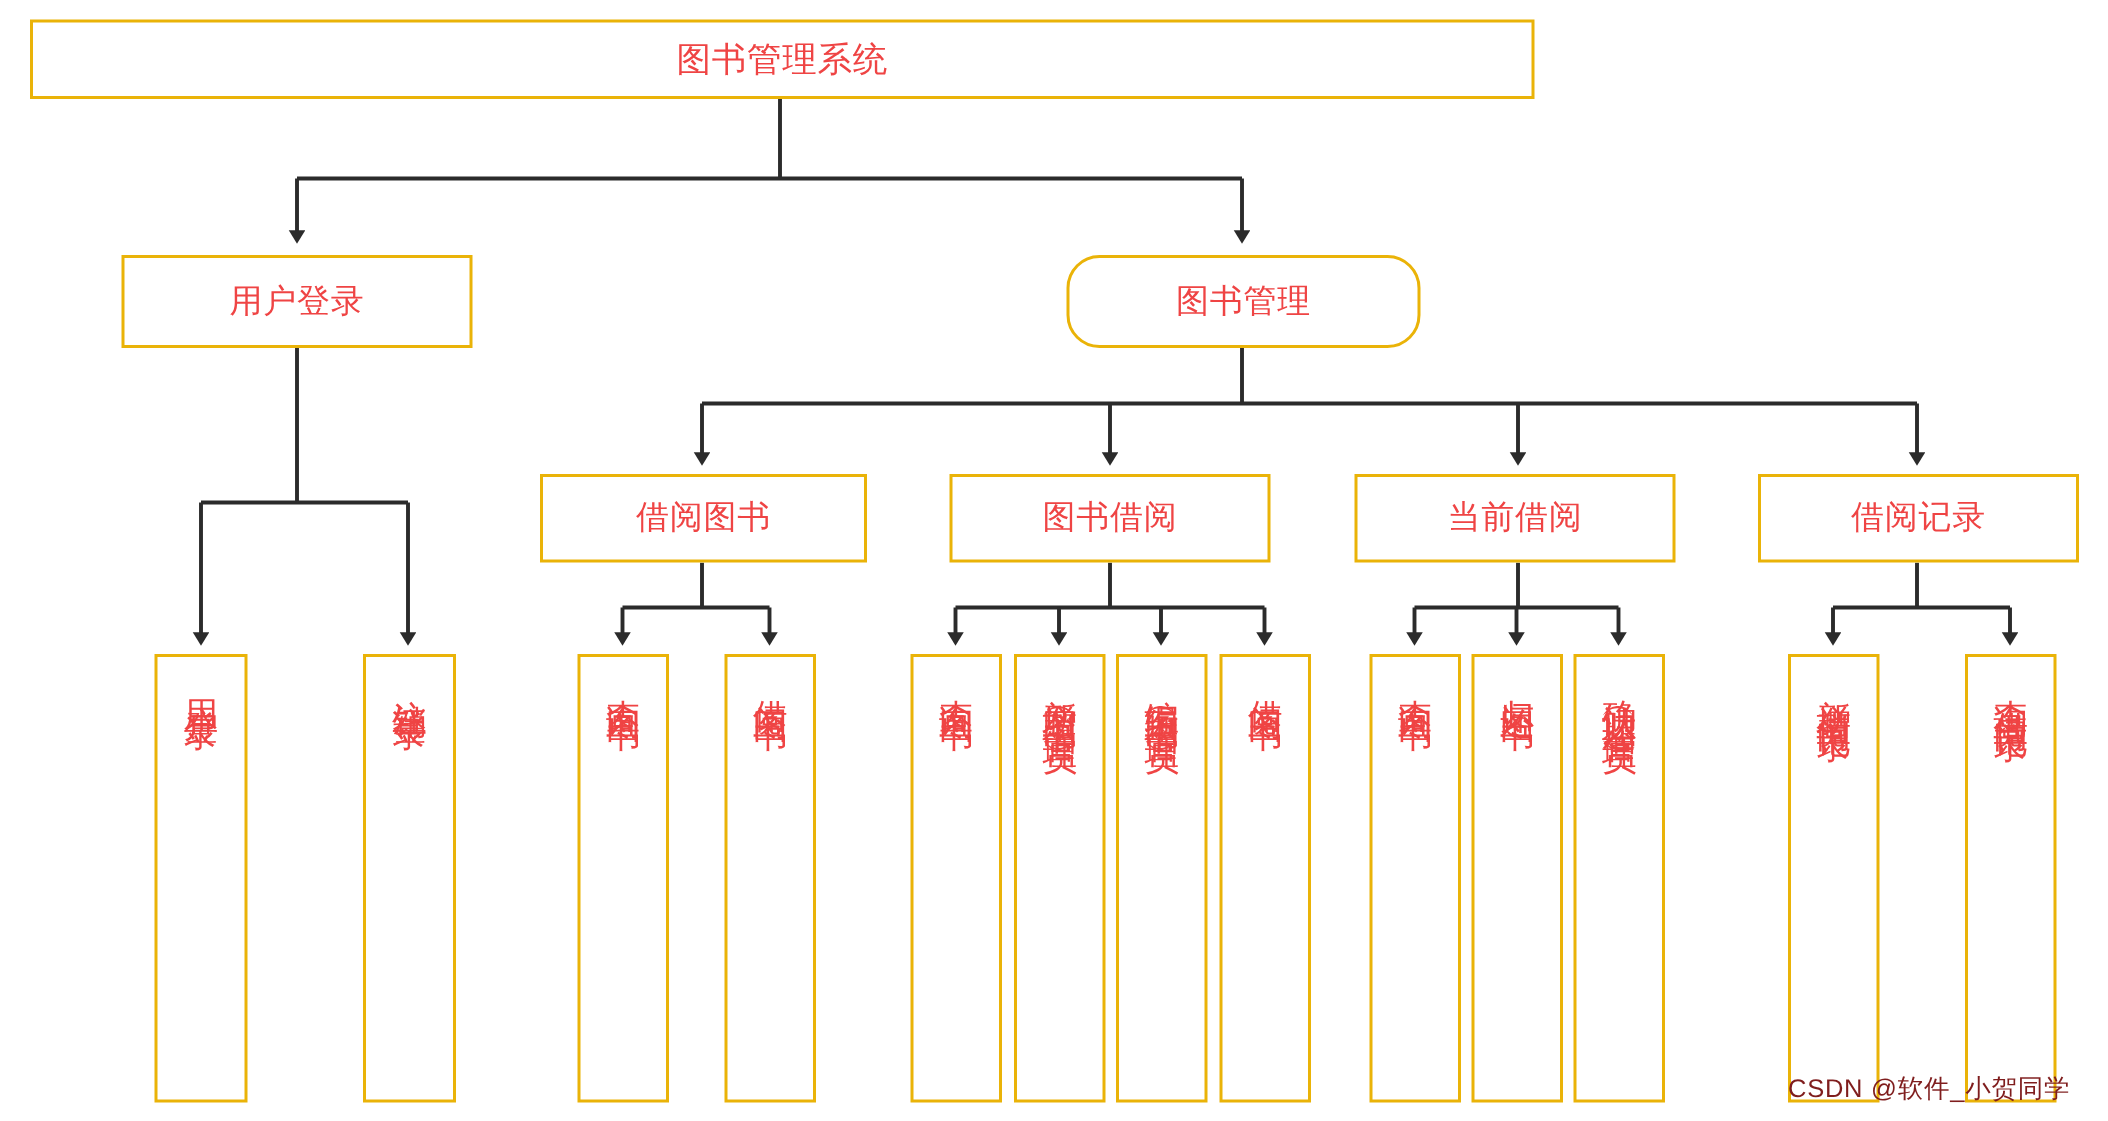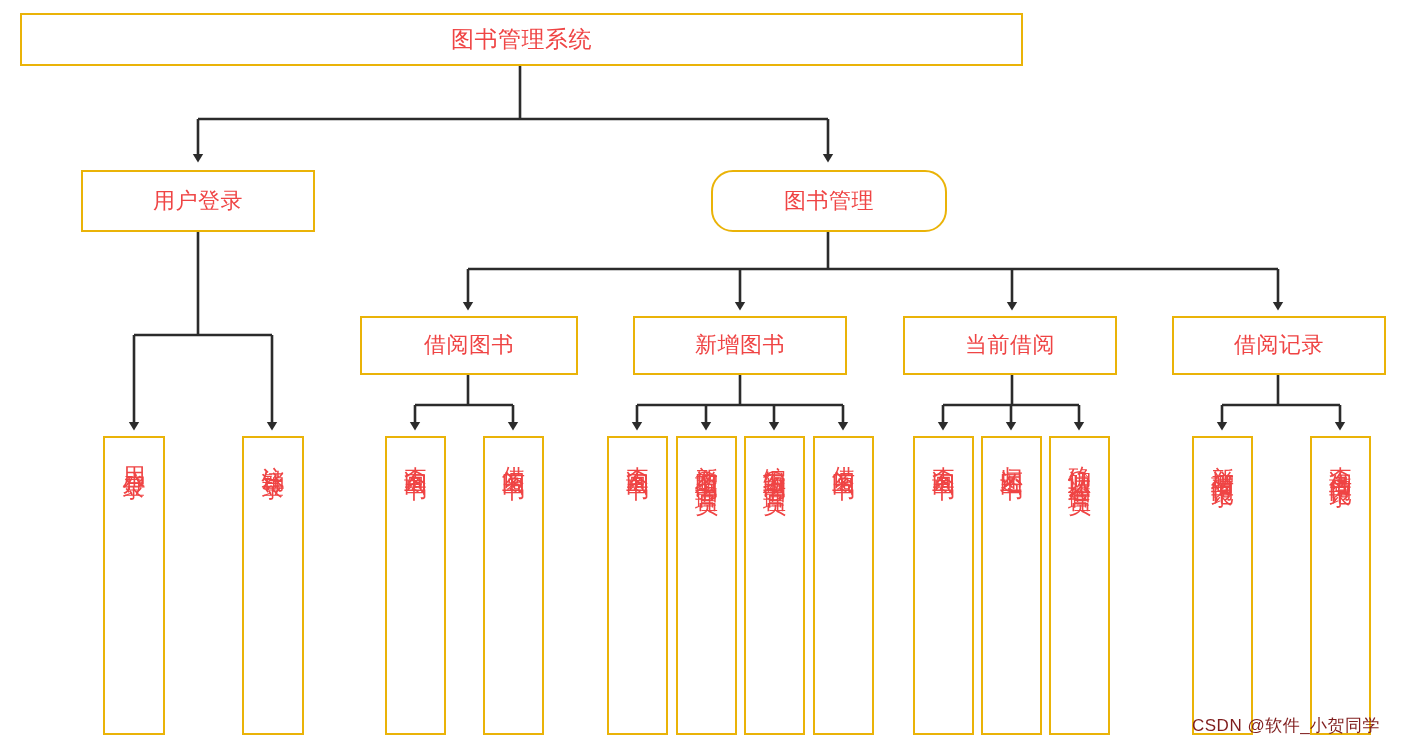--- a/index.html
+++ b/index.html
@@ -122,21 +122,21 @@
     <span class="lbl">用户登录</span>
   </div>
   <div class="node h-node" style="left:711px;top:170px;width:236px;height:62px;border-radius:22px;">
     <span class="lbl">图书管理</span>
   </div>
 
   <div class="node h-node" style="left:360px;top:316px;width:218px;height:59px;">
     <span class="lbl">借阅图书</span>
   </div>
   <div class="node h-node" style="left:633px;top:316px;width:214px;height:59px;">
-    <span class="lbl">新增图书</span>
+    <span class="lbl">图书借阅</span>
   </div>
   <div class="node h-node" style="left:903px;top:316px;width:214px;height:59px;">
     <span class="lbl">当前借阅</span>
   </div>
   <div class="node h-node" style="left:1172px;top:316px;width:214px;height:59px;">
     <span class="lbl">借阅记录</span>
   </div>
 
   <div class="node v-node" style="left:103px;top:436px;width:62px;height:299px;">
     <span class="lbl">用户登录</span>

